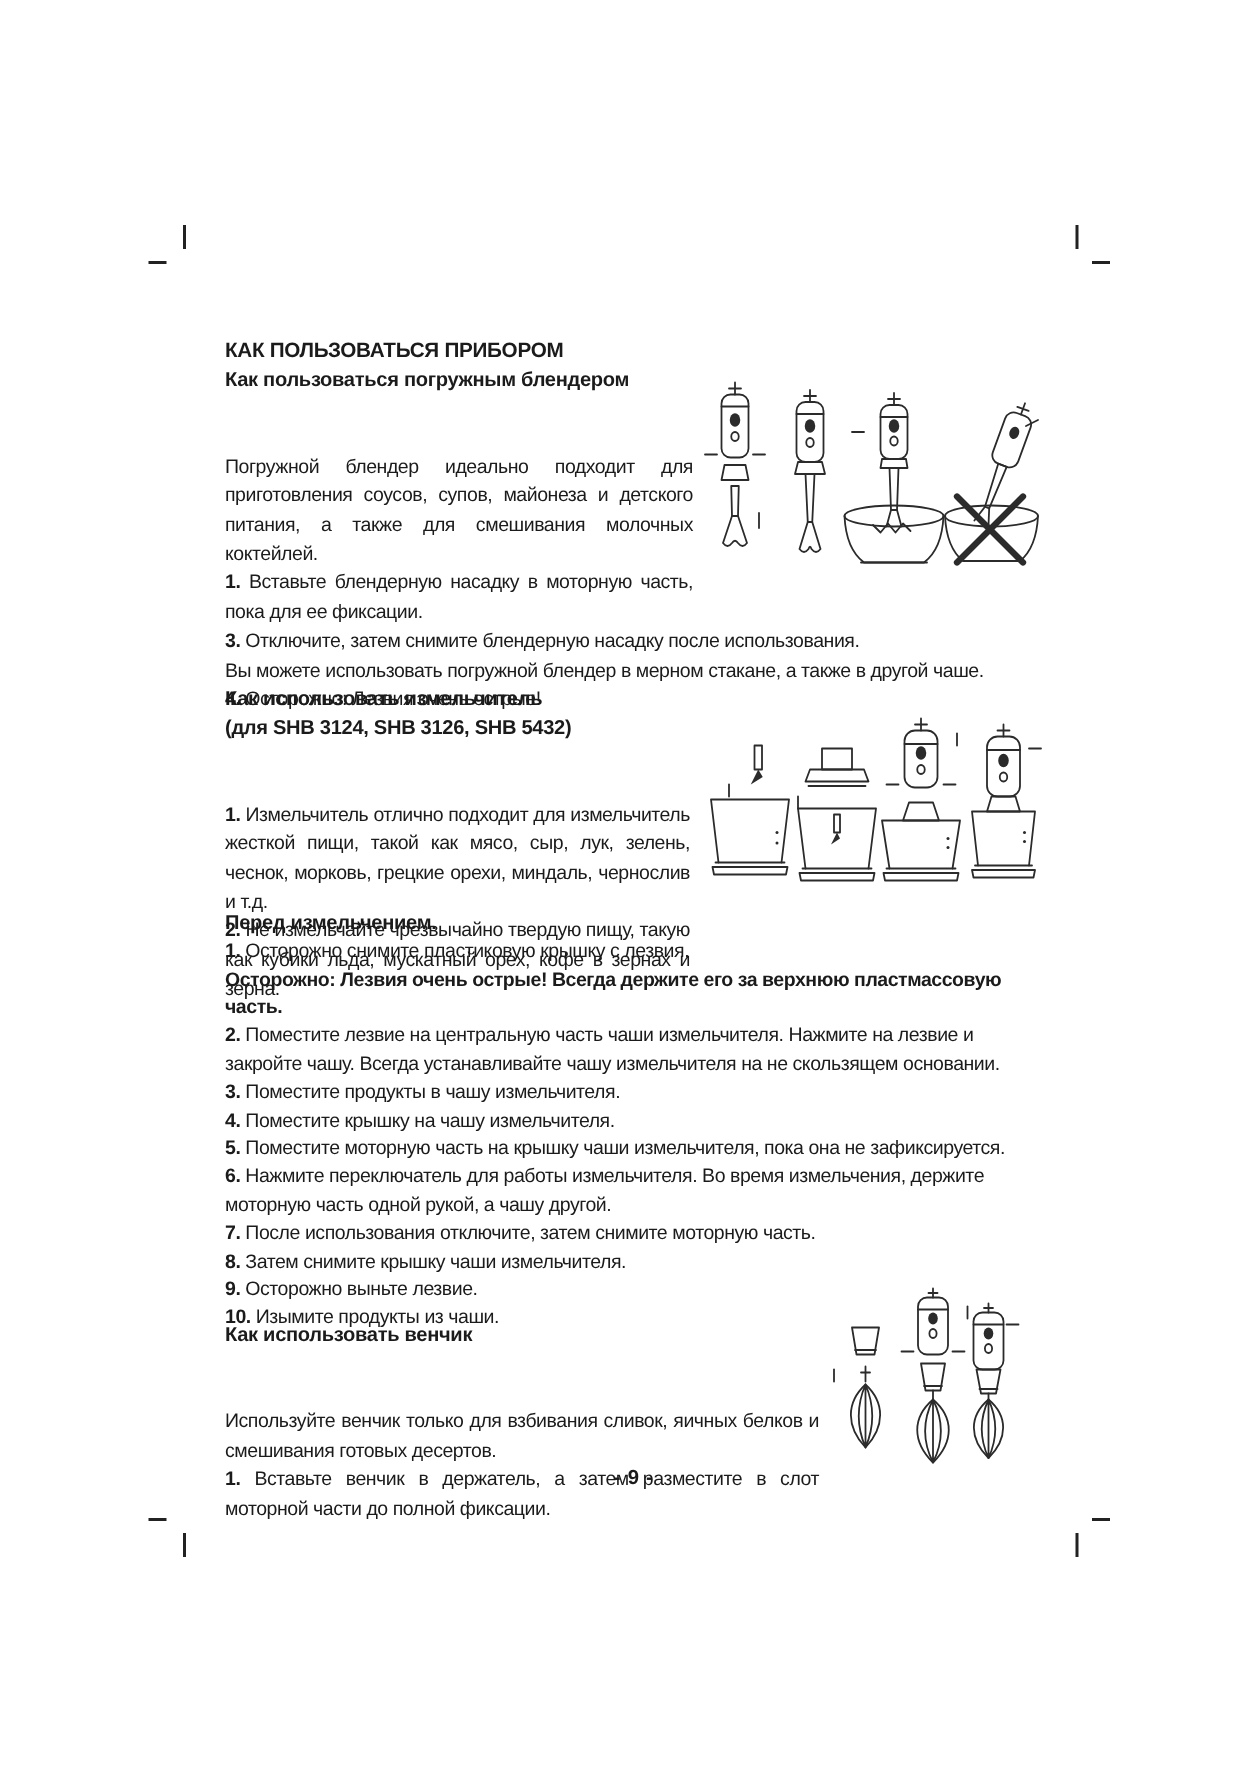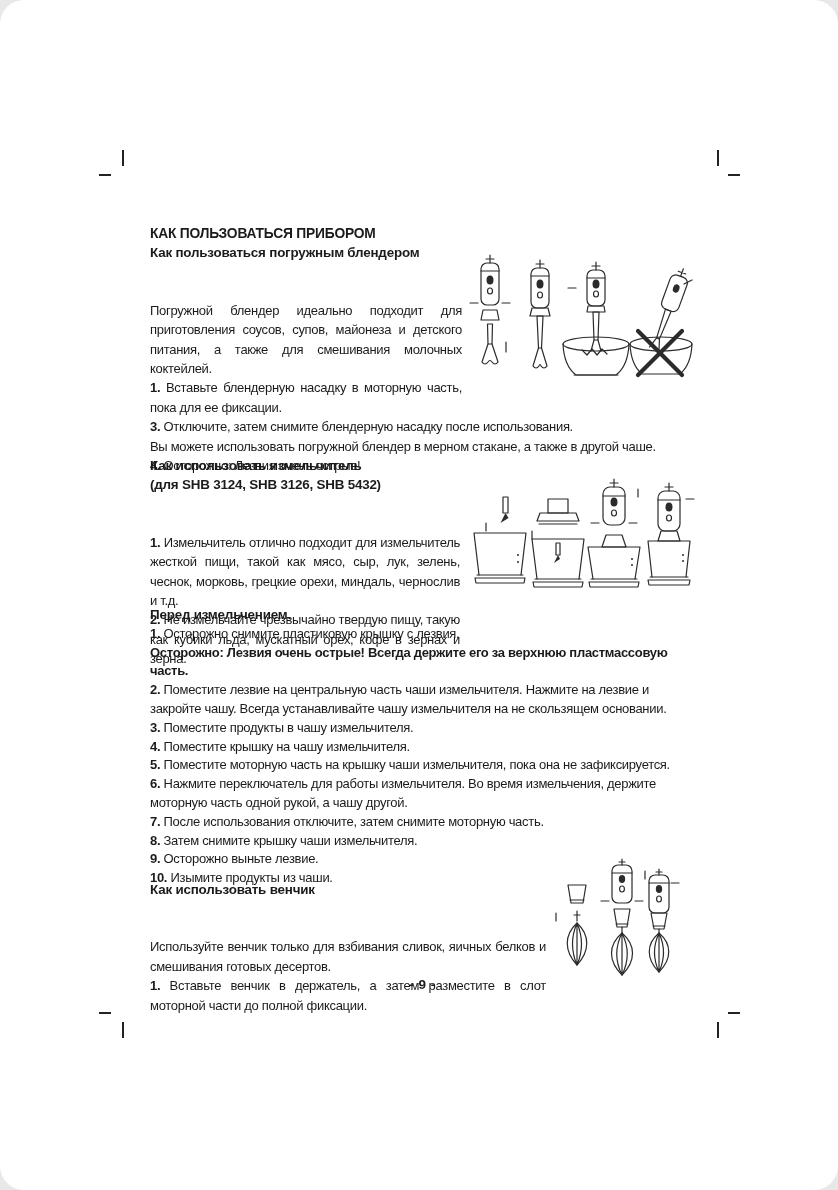--- a/index.html
+++ b/index.html
@@ -1,18 +1,18 @@
 <!DOCTYPE html>
 <html><head>
 <meta charset="utf-8">
 <style>
   html,body{margin:0;padding:0;background:#e8e8e8;}
   .page{
     position:relative;width:838px;height:1190px;background:#ffffff;
-    font-family:"Liberation Sans",sans-serif;color:#1b1b1b;overflow:hidden;border-radius:24px;
+    font-family:"Liberation Sans",sans-serif;color:#1b1b1b;overflow:hidden;
   }
   .mark{position:absolute;background:#222;}
   .content-block{position:absolute;left:150px;width:545px;}
   .h1{font-weight:bold;font-size:13.8px;letter-spacing:-0.2px;}
   .h2{font-weight:bold;font-size:13.4px;letter-spacing:-0.2px;}
   .body-txt{font-size:13px;letter-spacing:-0.3px;}
   .s1{top:224px;line-height:19.4px;}
   .s2{top:456px;line-height:19.4px;}
   .s3{top:606px;line-height:18.8px;}
   .s4{top:880px;line-height:19.4px;}

